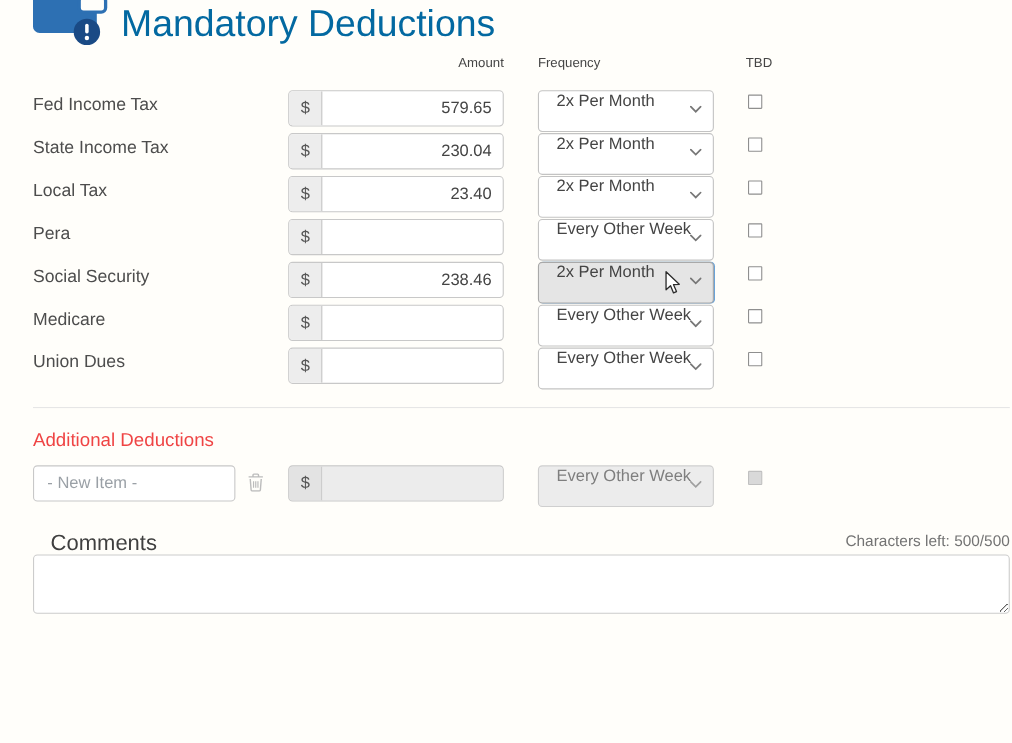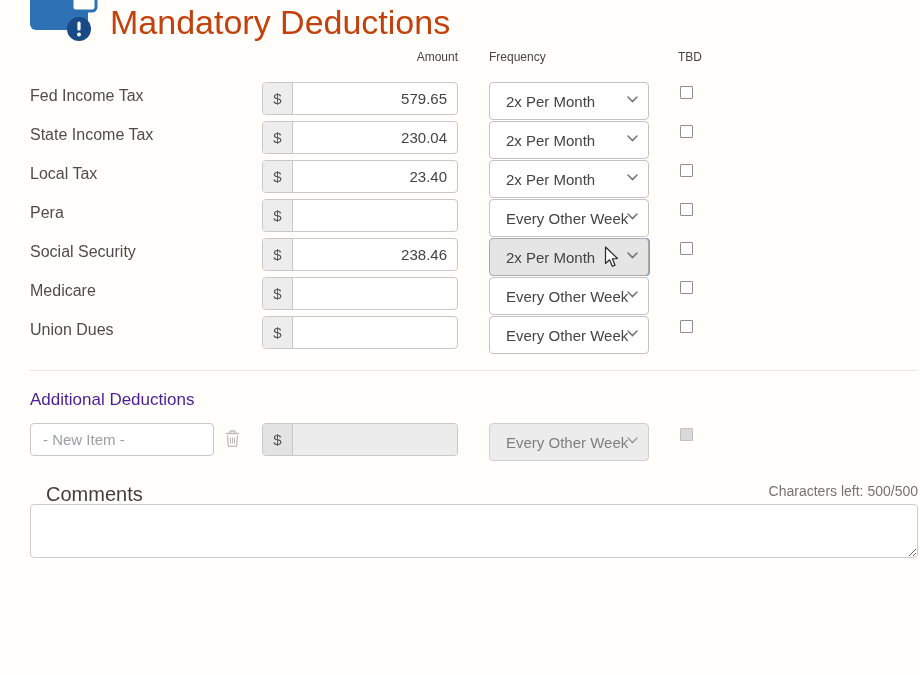--- a/index.html
+++ b/index.html
@@ -3,21 +3,21 @@
 <meta charset="utf-8">
 <style>
   * { margin:0; padding:0; box-sizing:border-box; }
   html,body { width:920px; height:675px; }
   body { font-family:"Liberation Sans","DejaVu Sans",sans-serif; background:#fffefa; }
   .page { position:relative; width:920px; height:675px; overflow:hidden; background:#fffefa; }
 
   
   .hdr-icon { position:absolute; left:28; left:28px; top:-8px; }
   .page-title { position:absolute; left:110px; top:-1px; font-size:34px; line-height:46px;
-                color:#c2410c; font-weight:400; letter-spacing:0; }
+                color:#0369a1; font-weight:400; letter-spacing:0; }
 
   
   .colhead { position:absolute; font-size:12px; color:#454545; }
   .ch-amount { left:262px; top:50px; width:196px; text-align:right; }
   .ch-freq { left:489px; top:50px; }
   .ch-tbd { left:678px; top:50px; }
 
   
   .row { position:absolute; left:0; width:920px; height:39px; }
   .row-label { position:absolute; left:30px; top:5px; font-size:16px; color:#4d4d4d; }
@@ -30,34 +30,34 @@
                   font-size:15px; color:#555; flex:0 0 30px; }
   .amount-input { flex:1; border:none; outline:none; background:transparent;
                   text-align:right; padding:0 10px 0 6px; font-size:15px; color:#444;
                   font-family:inherit; width:100%; }
   .amount-group.disabled { background:#ececec; }
   .amount-group.disabled .currency-box { background:#e3e3e3; }
   .amount-group.disabled .amount-input { background:#ececec; }
 
   .select { position:absolute; left:489px; top:0; width:160px; height:38px;
             border:1px solid #c3c3c3; border-radius:4px; background:#fff;
-            display:flex; align-items:center; padding-left:16px; cursor:default; }
+            display:flex; align-items:flex-start; padding-left:16px; cursor:default; }
   .select .sel-text { font-size:15px; color:#444; }
   .select .chev { position:absolute; right:10px; top:13px; }
   .select.hovered { background:#e5e5e5; border-color:#a9a9a9; box-shadow:1px 0 0 0 #6aa3d8; }
   .select.disabled { background:#ececec; border-color:#cfcfcf; }
   .select.disabled .sel-text { color:#7e7e7e; }
 
   .checkbox { position:absolute; left:680px; top:4px; width:13px; height:13px;
               border:1px solid #8f8f8f; background:#fff; border-radius:1px; }
   .checkbox.disabled { background:#d9d9d9; border-color:#c0c0c0; }
 
   
   .divider { position:absolute; left:30px; top:370px; width:888px; height:1px; background:#e6e6e6; }
-  .section-title { position:absolute; left:30px; top:390px; font-size:17px; color:#4c1d95; }
+  .section-title { position:absolute; left:30px; top:390px; font-size:17px; color:#ef4444; }
 
   .newitem-input { position:absolute; left:30px; top:423px; width:184px; height:33px;
                    border:1px solid #c8c8c8; border-radius:4px; padding:0 12px;
                    font-size:15px; color:#444; font-family:inherit; background:#fff; outline:none; }
   .newitem-input::placeholder { color:#9aa0a6; opacity:1; }
   .trash-btn { position:absolute; left:223px; top:430px; width:18px; height:20px;
                background:none; border:none; cursor:pointer; padding:0; }
 
   
   .comments-label { position:absolute; left:46px; top:483px; font-size:20px; color:#3f3f3f; }

